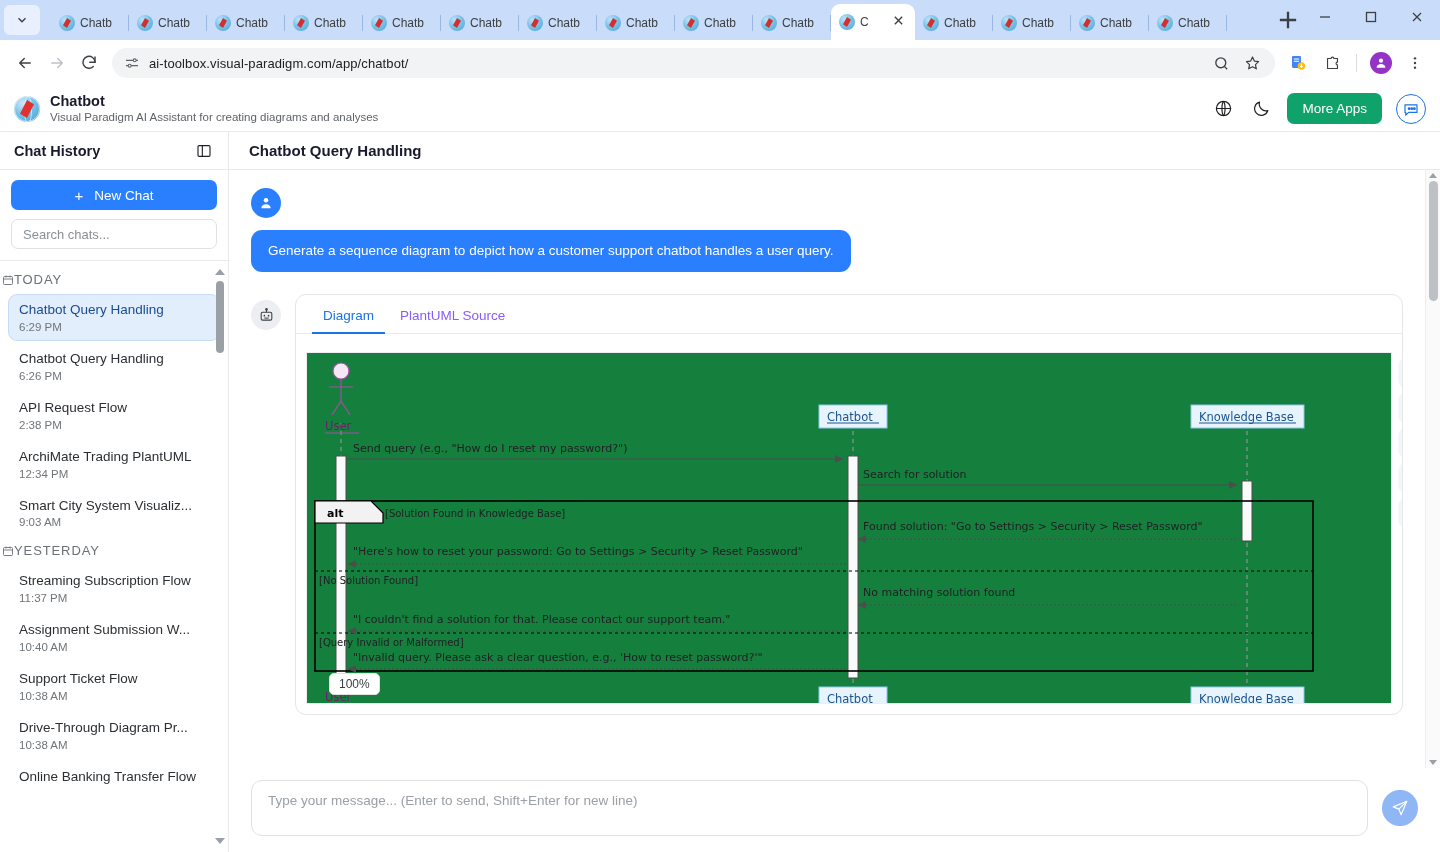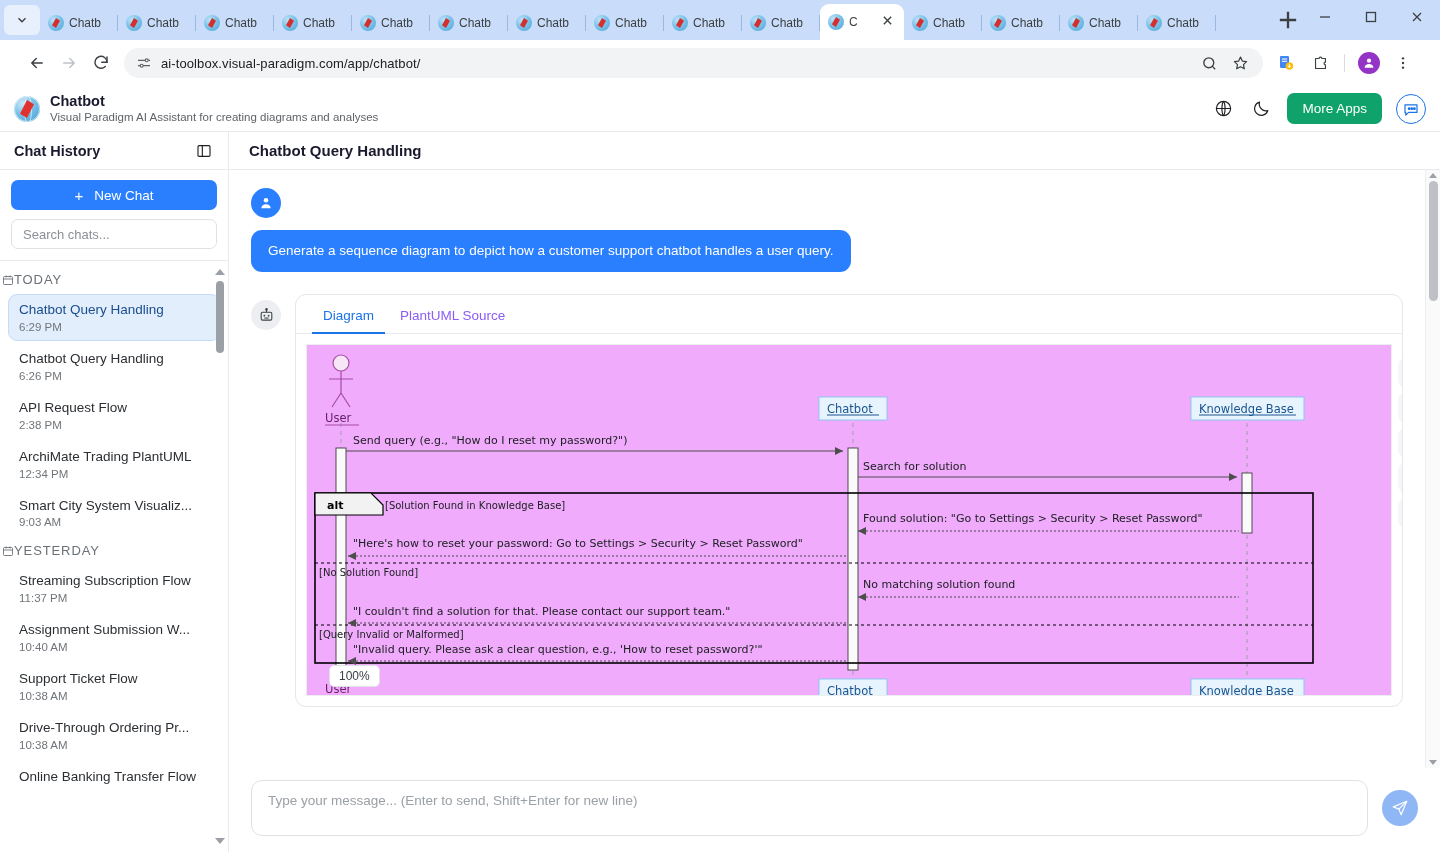--- a/index.html
+++ b/index.html
@@ -16,21 +16,21 @@
   .tabstrip {
     height: 40px; background: #c9ddfa; display: flex; align-items: flex-end;
     padding-left: 4px; flex: 0 0 40px; position: relative;
   }
   .tab-list-btn {
     width: 36px; height: 30px; margin-bottom: 5px; border-radius: 6px;
     display: flex; align-items: center; justify-content: center; background: #e8f0fe;
     flex: 0 0 auto;
   }
   .tab-list-btn svg { width: 14px; height: 14px; }
-  .tabs-wrap { display: flex; align-items: flex-end; height: 40px; flex: 1 1 auto; overflow: hidden; }
+  .tabs-wrap { display: flex; align-items: flex-end; height: 40px; flex: 1 1 auto; overflow: hidden; padding-left: 11px; }
   .tab {
     width: 78px; height: 34px; display: flex; align-items: center; gap: 5px;
     padding: 0 8px; font-size: 12px; color: #3c4043; position: relative; flex: 0 0 78px;
   }
   .tab:not(.active)::after {
     content: ""; position: absolute; right: 0; top: 9px; height: 16px;
     width: 1px; background: #9ab8e0;
   }
   .tab.active {
     background: #ffffff; border-radius: 9px 9px 0 0; height: 36px;
@@ -54,21 +54,21 @@
   .new-tab-btn {
     width: 28px; height: 28px; margin-bottom: 6px; display: flex;
     align-items: center; justify-content: center; flex: 0 0 28px;
   }
   .win-ctl { display: flex; align-items: center; margin-bottom: 8px; flex: 0 0 auto; }
   .win-ctl div { width: 46px; height: 30px; display: flex; align-items: center; justify-content: center; }
   .win-ctl svg { width: 12px; height: 12px; }
 
   .toolbar {
     height: 46px; background: #ffffff; display: flex; align-items: center;
-    padding: 0 22px; gap: 2px; flex: 0 0 46px;
+    padding: 0 10px; gap: 2px; flex: 0 0 46px;
   }
   .nav-btn { width: 30px; height: 30px; display: flex; align-items: center; justify-content: center; }
   .nav-btn svg { width: 18px; height: 18px; }
   .nav-btn.disabled svg { stroke: #bdc1c6; }
   .omnibox {
     flex: 1 1 auto; height: 30px; background: #f1f3f4; border-radius: 15px;
     display: flex; align-items: center; padding: 0 6px 0 12px; margin: 0 6px; gap: 9px;
   }
   .omnibox .url { font-size: 13px; color: #202124; letter-spacing: .1px; }
   .omni-right { display: flex; align-items: center; gap: 14px; margin-left: auto; padding-right: 8px; }
@@ -207,22 +207,22 @@
   }
   .tabs-row { display: flex; gap: 4px; padding: 7px 16px 0; border-bottom: 1px solid #e8eaed; }
   .dtab {
     font-size: 13.5px; color: #8b5cf6; padding: 6px 11px 9px; cursor: pointer;
     border-bottom: 2.5px solid transparent; margin-bottom: -1px;
   }
   .dtab.active { color: #1a73e8; border-bottom-color: #1a73e8; }
 
   .diagram-wrap { position: relative; padding: 10px; }
   .diagram-box {
-    position: relative; background: #f0abfc; border: 1px solid #eceef0;
-    height: 352px; overflow: hidden;
+    position: relative; background: #15803d; border: 1px solid #eceef0;
+    height: 352px; overflow: hidden; margin-top: 8px;
   }
   .diagram-svg { display: block; }
 
   .diag-ctrls {
     position: absolute; right: -26px; top: 24px; display: flex; flex-direction: column; gap: 5px; z-index: 5;
   }
   .diag-ctrl {
     width: 30px; height: 30px; border-radius: 8px; background: #f4f6f8;
     display: flex; align-items: center; justify-content: center; cursor: pointer;
   }
@@ -571,21 +571,21 @@
             </div>
             <div class="chat-item">
               <div class="ci-title">Assignment Submission W...</div>
               <div class="ci-time">10:40 AM</div>
             </div>
             <div class="chat-item">
               <div class="ci-title">Support Ticket Flow</div>
               <div class="ci-time">10:38 AM</div>
             </div>
             <div class="chat-item">
-              <div class="ci-title">Drive-Through Ordering Pr...</div>
+              <div class="ci-title">Drive-Through Diagram Pr...</div>
               <div class="ci-time">10:38 AM</div>
             </div>
             <div class="chat-item">
               <div class="ci-title">Online Banking Transfer Flow</div>
             </div>
           </div>
         <div class="sb-scroll">
           <div class="arw up"></div>
           <div class="track">
               <div class="thumb"></div>

